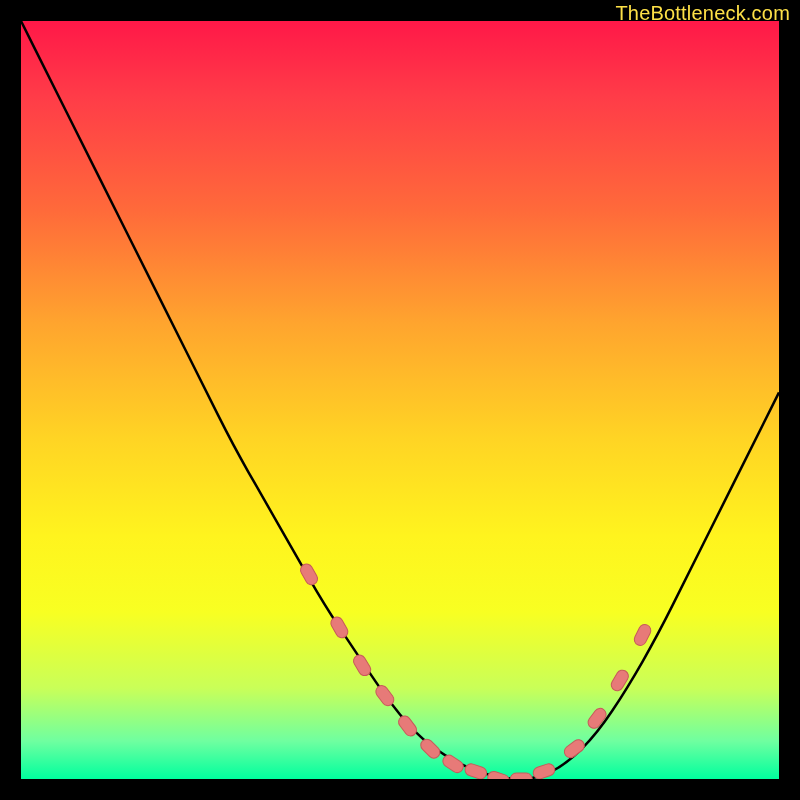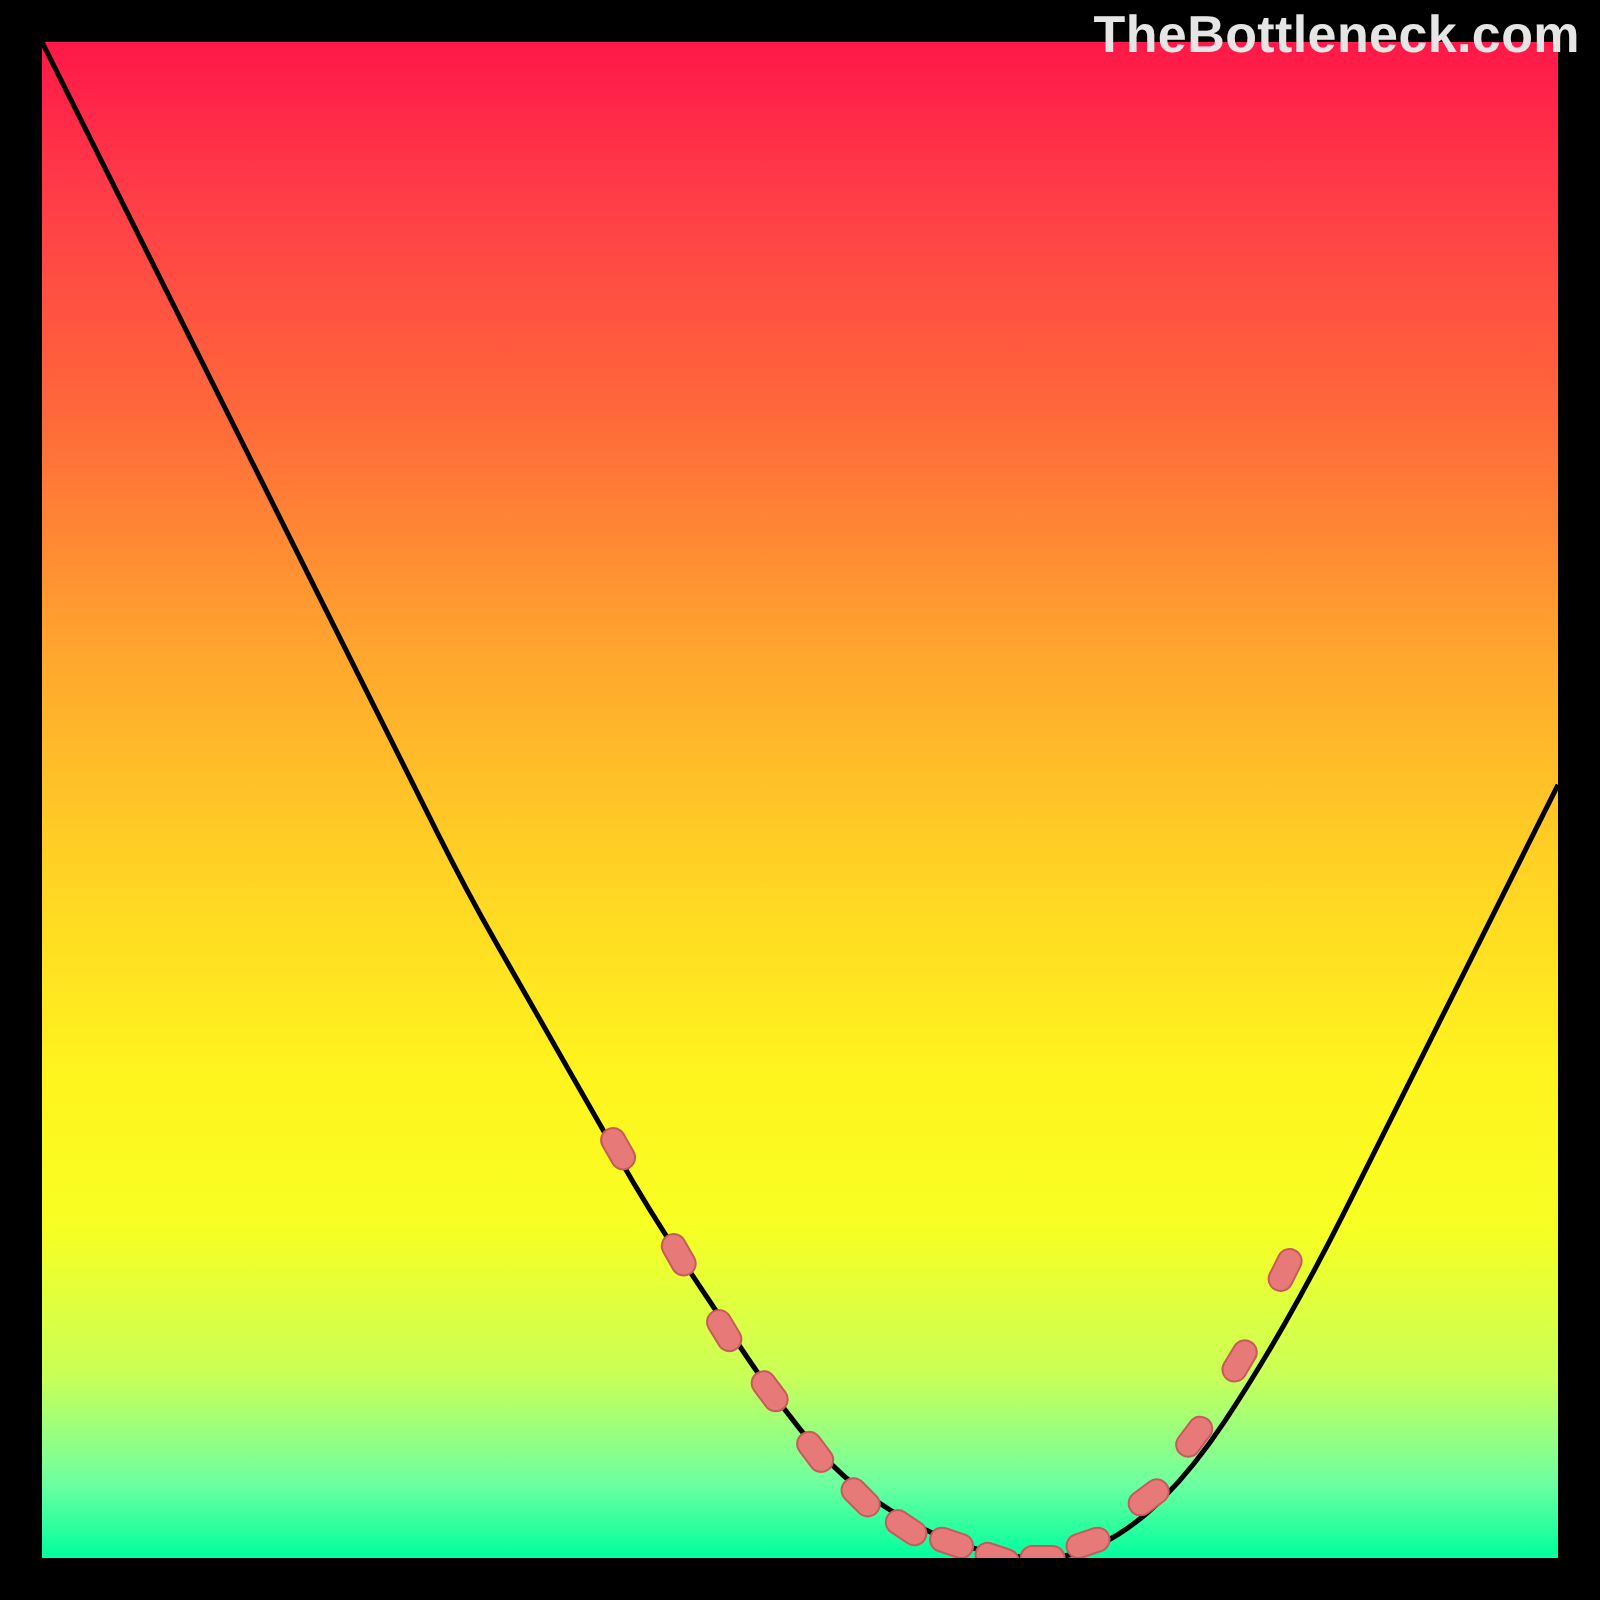--- a/index.html
+++ b/index.html
@@ -26,23 +26,23 @@
       #fff41e 68%,
       #f8ff22 78%,
       #c9ff58 88%,
       #6fffa0 95%,
       #00ff9e 100%);
   }
   .watermark {
     position: absolute;
     top: 2px;
     right: 10px;
-    color: #e5e5e5;
-    font-size: 26px;
-    font-weight: 700;
+    color: #fde047;
+    font-size: 20px;
+    font-weight: 400;
     letter-spacing: 0.2px;
   }
   svg {
     position: absolute;
     left: 0;
     top: 0;
   }
 </style>
 </head>
 <body>

